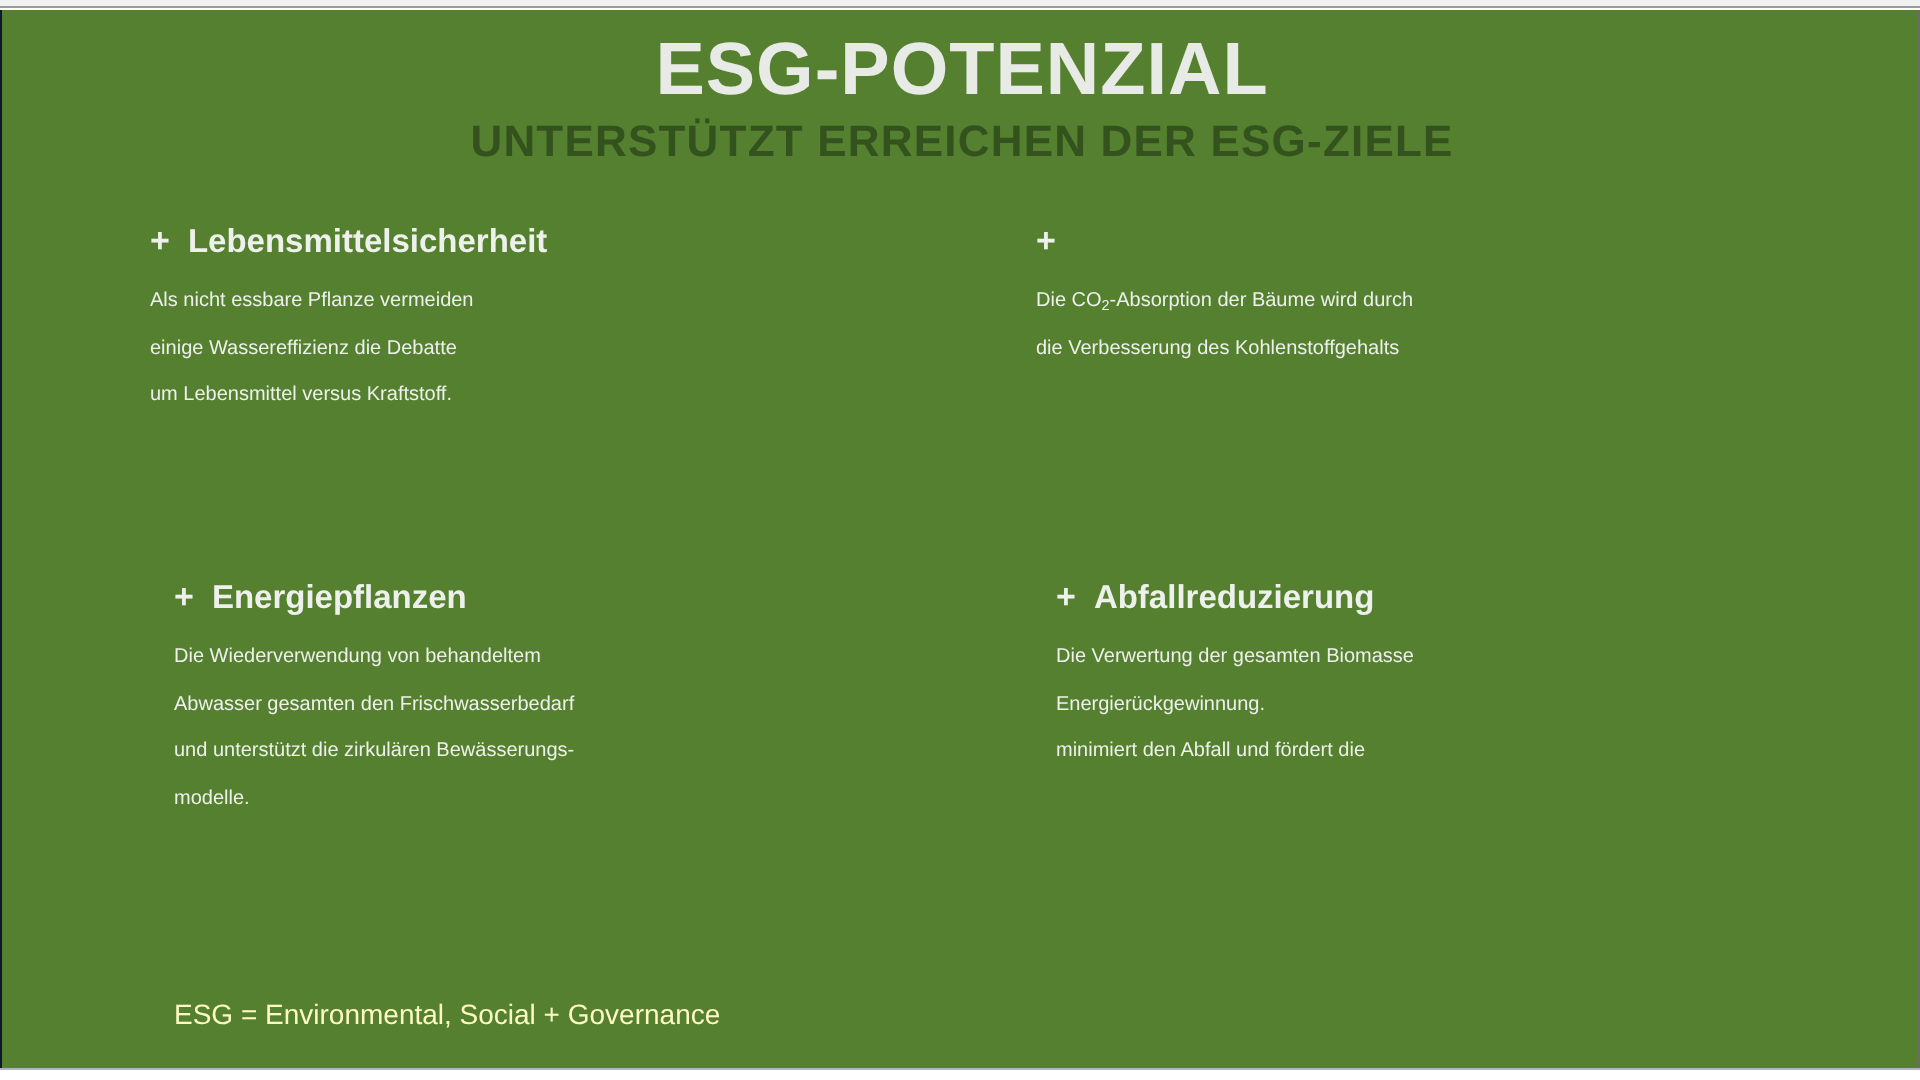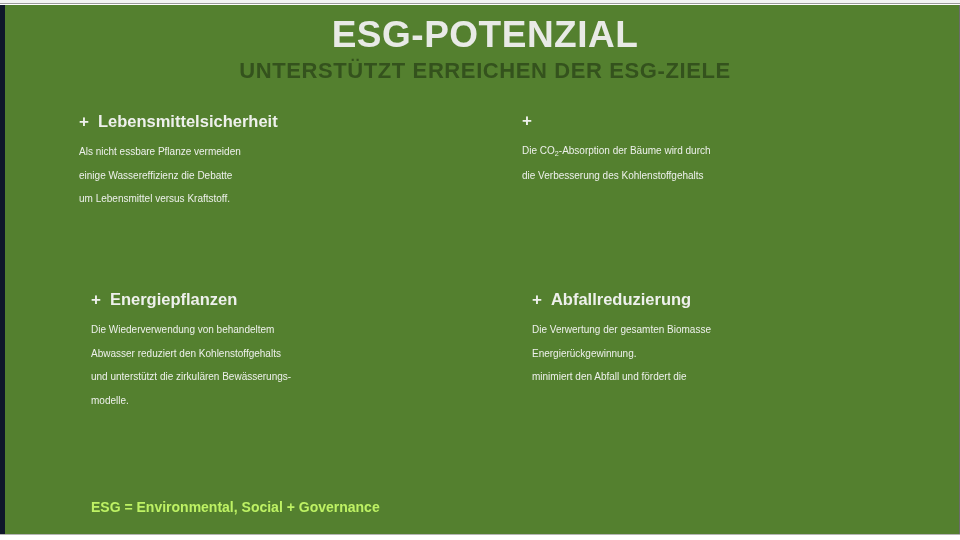--- a/index.html
+++ b/index.html
@@ -35,21 +35,21 @@
     box-sizing: border-box;
   }
 
   .panel {
     position: absolute;
     left: 0;
     top: 5px;
     width: 960px;
     height: 529px;
     background: #54802f;
-    border-left: 5px solid #0f172a;
+    border-left: 1px solid #0f172a;
     border-right: 1px solid #6b6b6b;
     box-sizing: border-box;
   }
 
   .bottom-strip {
     position: absolute;
     left: 0;
     top: 534px;
     width: 960px;
     height: 6px;
@@ -121,25 +121,24 @@
     font-size: 10px;
     line-height: 23.5px;
     font-weight: normal;
   }
   .block-body div { white-space: nowrap; }
 
   .footnote {
     position: absolute;
     left: 86px;
     top: 492px;
-    color: #bef264;
+    color: #fef9c3;
     font-size: 14px;
     line-height: 20px;
     white-space: nowrap;
-    font-weight: bold;
   }
 
   sub {
     font-size: 0.72em;
     vertical-align: baseline;
     position: relative;
     top: 0.26em;
   }
 </style>
 </head>
@@ -176,21 +175,21 @@
       </div>
     </div>
 
     <div class="block block-r2c1">
       <div class="block-head">
         <span class="plus-icon">+</span>
         <span>Energiepflanzen</span>
       </div>
       <div class="block-body">
         <div>Die Wiederverwendung von behandeltem</div>
-        <div>Abwasser reduziert den Kohlenstoffgehalts</div>
+        <div>Abwasser gesamten den Frischwasserbedarf</div>
         <div>und unterstützt die zirkulären Bewässerungs-</div>
         <div>modelle.</div>
       </div>
     </div>
 
     <div class="block block-r2c2">
       <div class="block-head">
         <span class="plus-icon">+</span>
         <span>Abfallreduzierung</span>
       </div>

